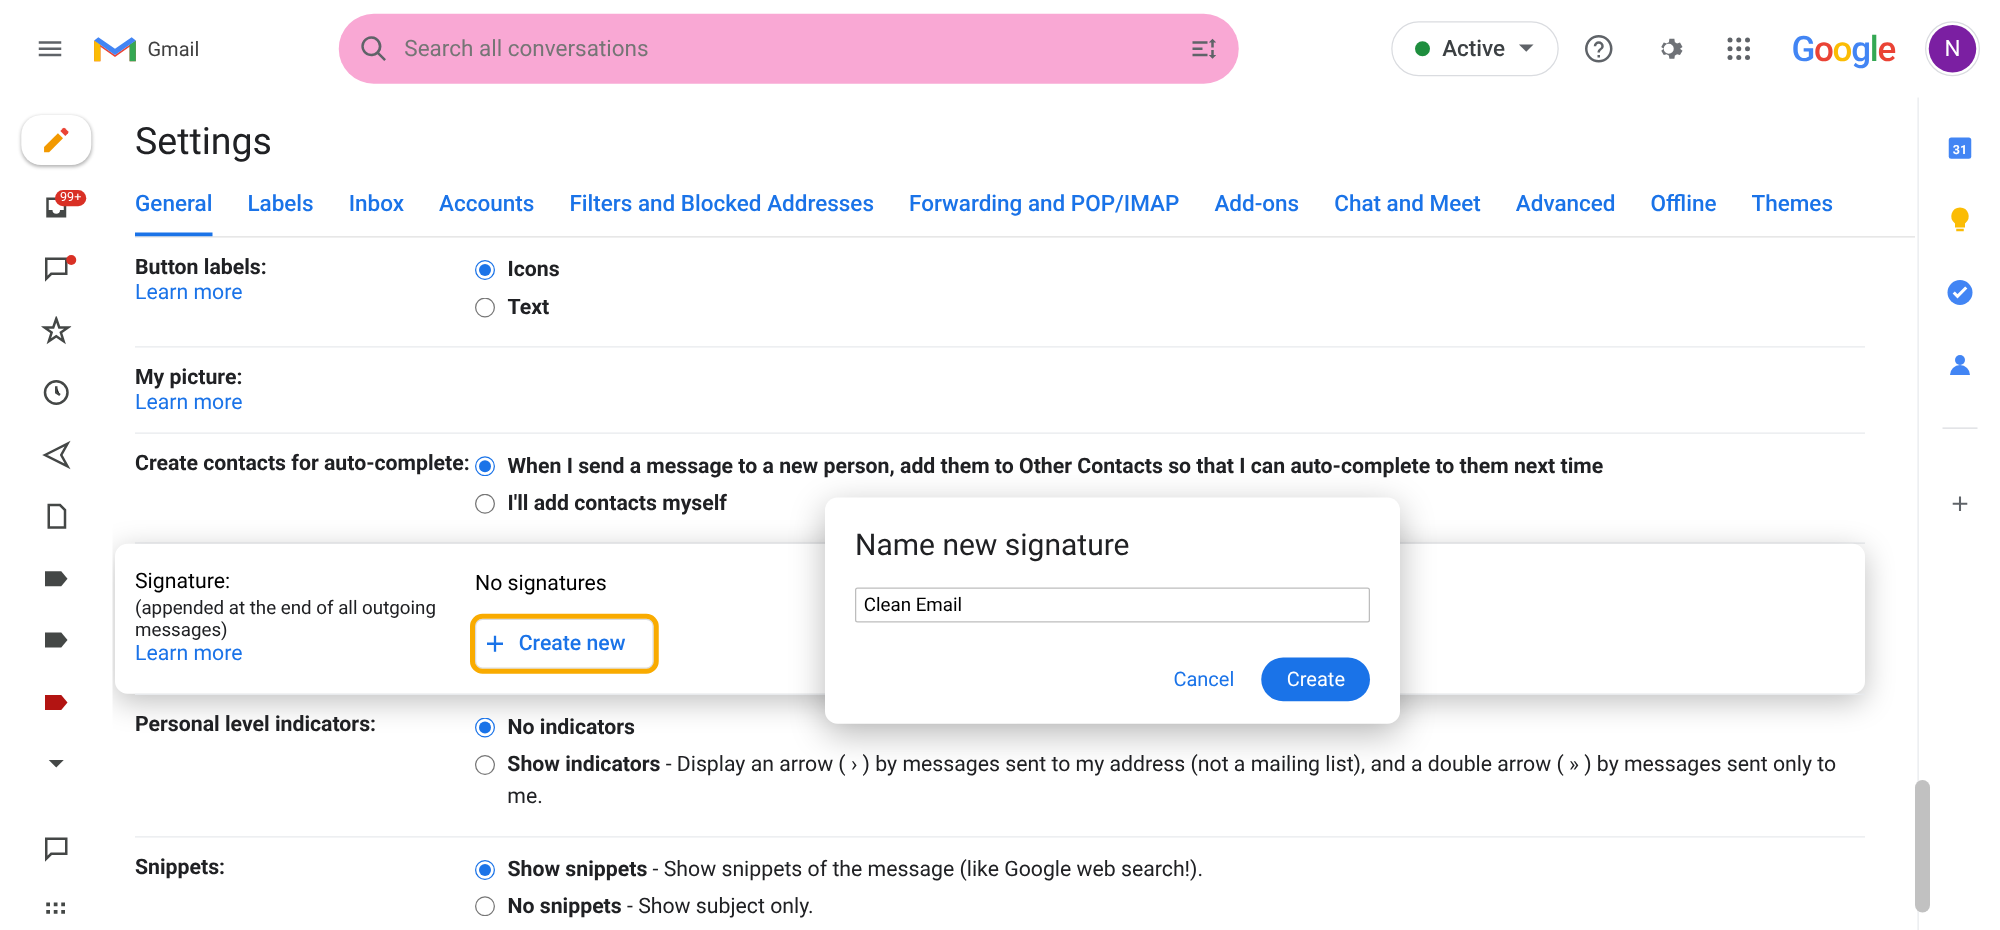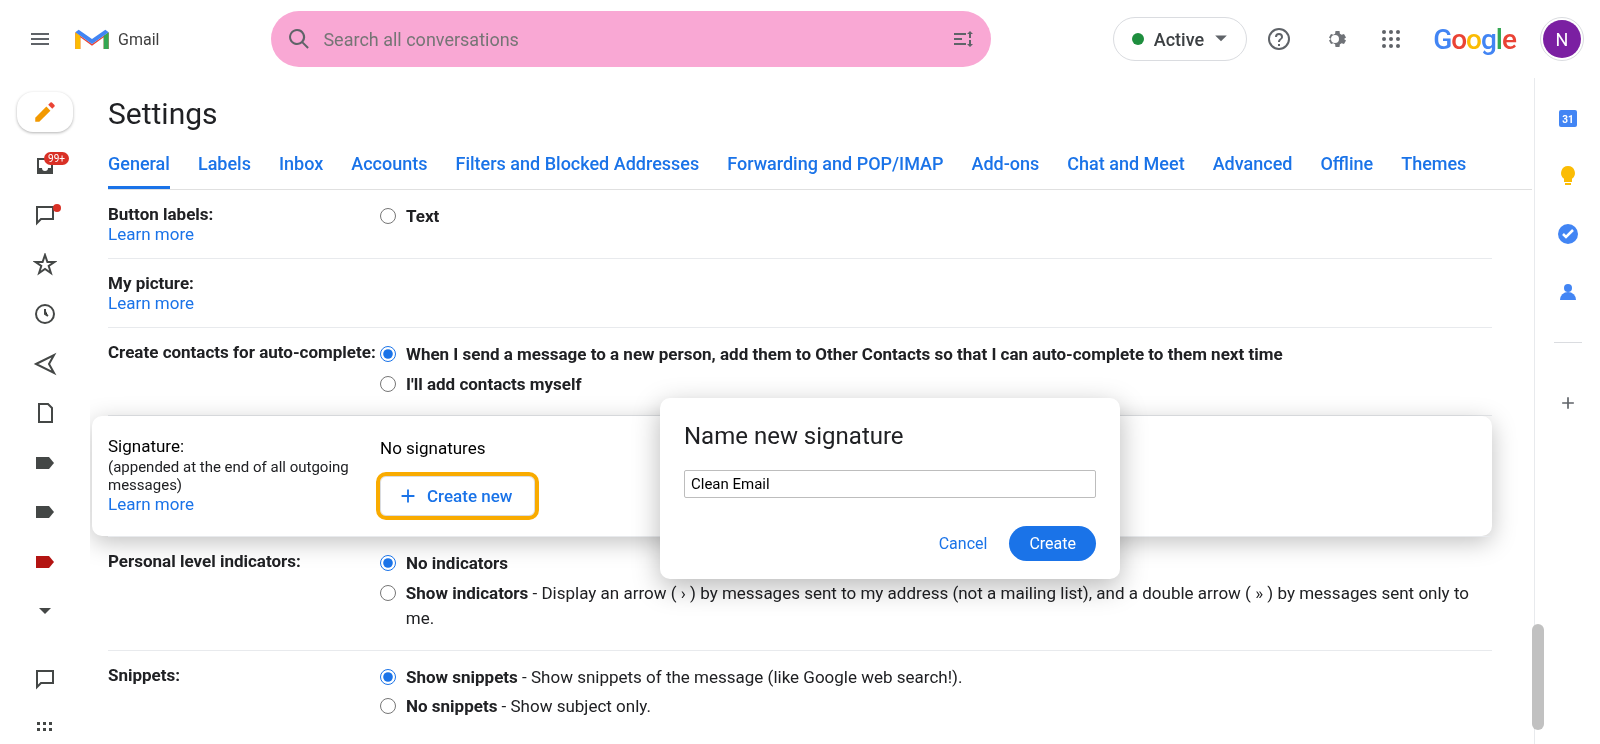--- a/index.html
+++ b/index.html
@@ -59,21 +59,21 @@
 
     .sig-section { padding: 0; border-top: 1px solid #e8eaed; }
     .sig-highlight { background: #fff; box-shadow: 0 6px 24px rgba(0,0,0,0.25); border-radius: 10px; padding: 20px 24px 20px 16px; margin-left: -16px; display: flex; }
     .sig-label-col { width: 272px; }
     .sig-label-title { font-weight: 400; font-size: 17px; }
     .sig-label-sub { font-size: 15px; color: #202124; margin-top: 2px; }
     .sig-learn { color: #1a73e8; font-size: 17px; cursor: pointer; }
     .sig-right { flex: 1; padding-top: 2px; position: relative; }
     .no-sigs { font-size: 17px; margin-bottom: 18px; }
     .create-new-wrap { display: inline-block; border-radius: 6px; outline: 4px solid #f9ab00; outline-offset: 0; }
-    .create-new-btn { display: flex; align-items: center; gap: 8px; padding: 8px 22px 8px 16px; border: 1px solid #dadce0; border-radius: 6px; background: #fff; cursor: pointer; }
+    .create-new-btn { display: flex; align-items: center; gap: 8px; padding: 8px 22px 8px 4px; border: 1px solid #dadce0; border-radius: 6px; background: #fff; cursor: pointer; }
     .plus-icon { width: 22px; height: 22px; color: #1a73e8; }
     .create-new-text { color: #1a73e8; font-size: 17px; font-weight: 500; }
 
     
     .modal { position: absolute; left: 660px; top: 398px; width: 460px; background: #fff; border-radius: 10px; box-shadow: 0 8px 28px rgba(0,0,0,0.28); padding: 24px 24px 18px 24px; z-index: 100; }
     .modal-title { font-size: 24px; color: #202124; font-weight: 400; margin-bottom: 20px; }
     .modal-input { width: 100%; border: 1px solid #bdbdbd; border-radius: 2px; padding: 4px 6px; font-size: 15px; outline: none; }
     .modal-actions { display: flex; justify-content: flex-end; gap: 8px; margin-top: 28px; }
     .btn-cancel { background: transparent; border: none; color: #1a73e8; font-size: 16px; padding: 8px 14px; border-radius: 18px; cursor: pointer; }
     .btn-create { background: #1a73e8; color: #fff; border: none; font-size: 16px; padding: 8px 20px; border-radius: 18px; cursor: pointer; }
@@ -256,20 +256,24 @@
   </div>
 
   <div class="settings-body">
 
     <div class="section">
       <div class="section-label">
         <b>Button labels:</b><br>
         <span class="learn-more">Learn more</span>
       </div>
       <div class="section-content">
+        <label class="radio-row">
+            <input type="radio" checked="" style="">
+            <b>Icons</b>
+          </label>
         <label class="radio-row">
             <input type="radio" style="">
             <b>Text</b>
           </label>
       </div>
     </div>
 
     <div class="section">
       <div class="section-label">
         <b>My picture:</b><br>

